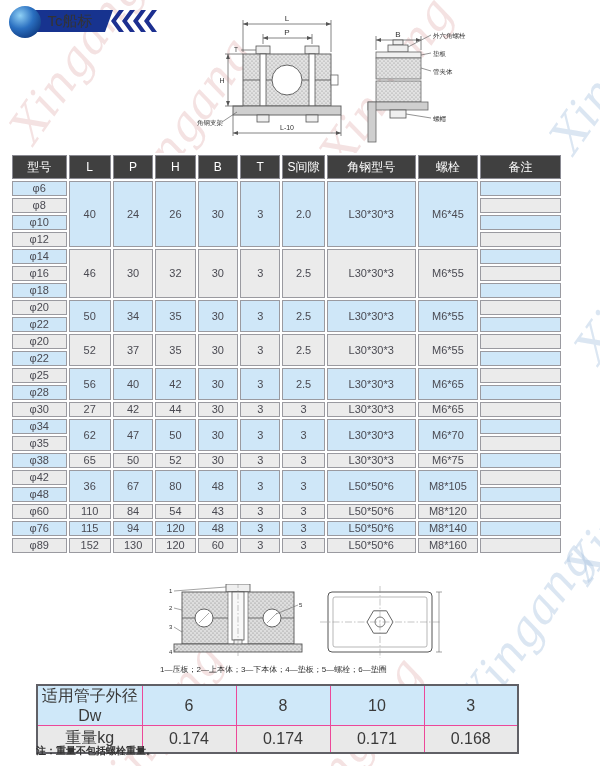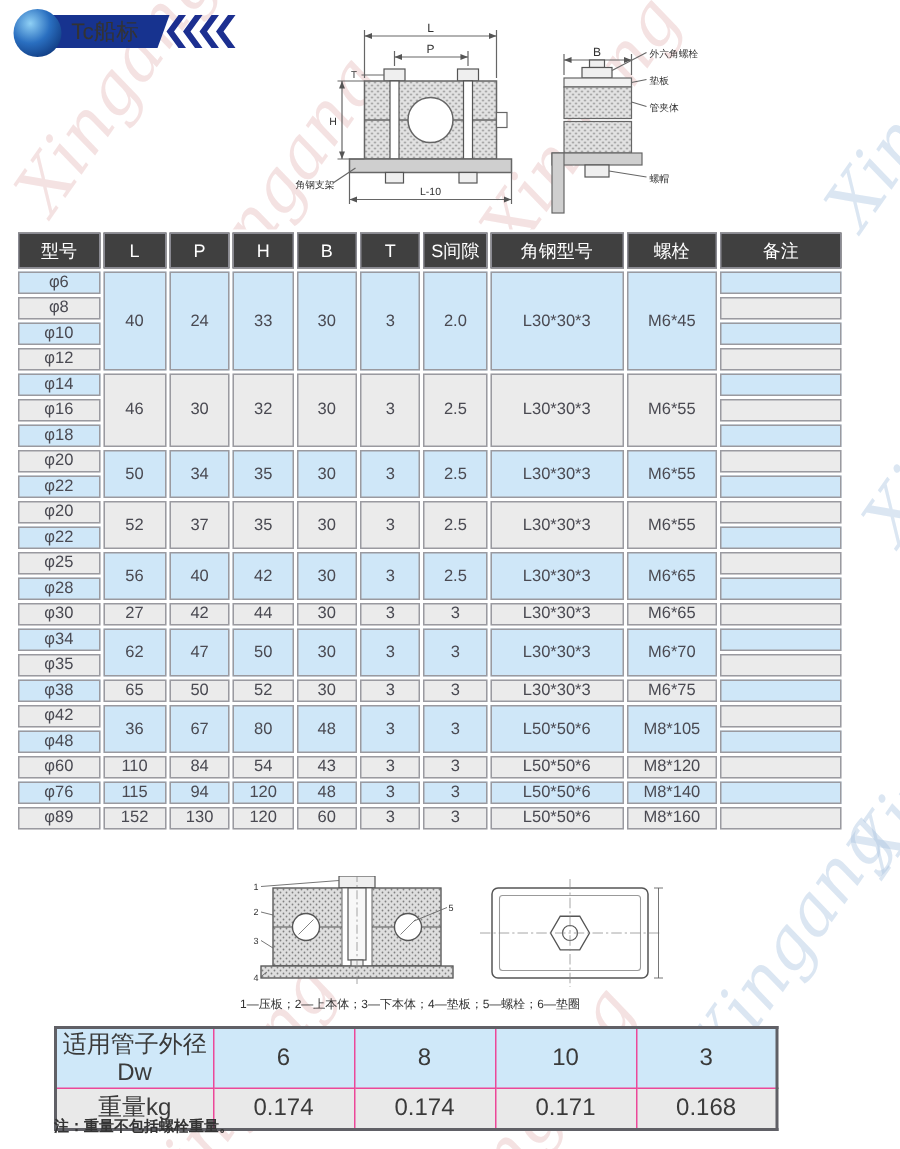--- a/index.html
+++ b/index.html
@@ -204,21 +204,21 @@
           <th>角钢型号</th>
           <th>螺栓</th>
           <th>备注</th>
         </tr>
       </thead>
       <tbody>
           <tr>
             <td class="blue">φ6</td>
             <td rowspan="4" class="blue">40</td>
             <td rowspan="4" class="blue">24</td>
-            <td rowspan="4" class="blue">33</td>
+            <td rowspan="4" class="blue">26</td>
             <td rowspan="4" class="blue">30</td>
             <td rowspan="4" class="blue">3</td>
             <td rowspan="4" class="blue">2.0</td>
             <td rowspan="4" class="blue">L30*30*3</td>
             <td rowspan="4" class="blue">M6*45</td>
             <td class="blue"></td>
           </tr>
           <tr>
             <td class="gray">φ8</td>
             <td class="gray"></td>

